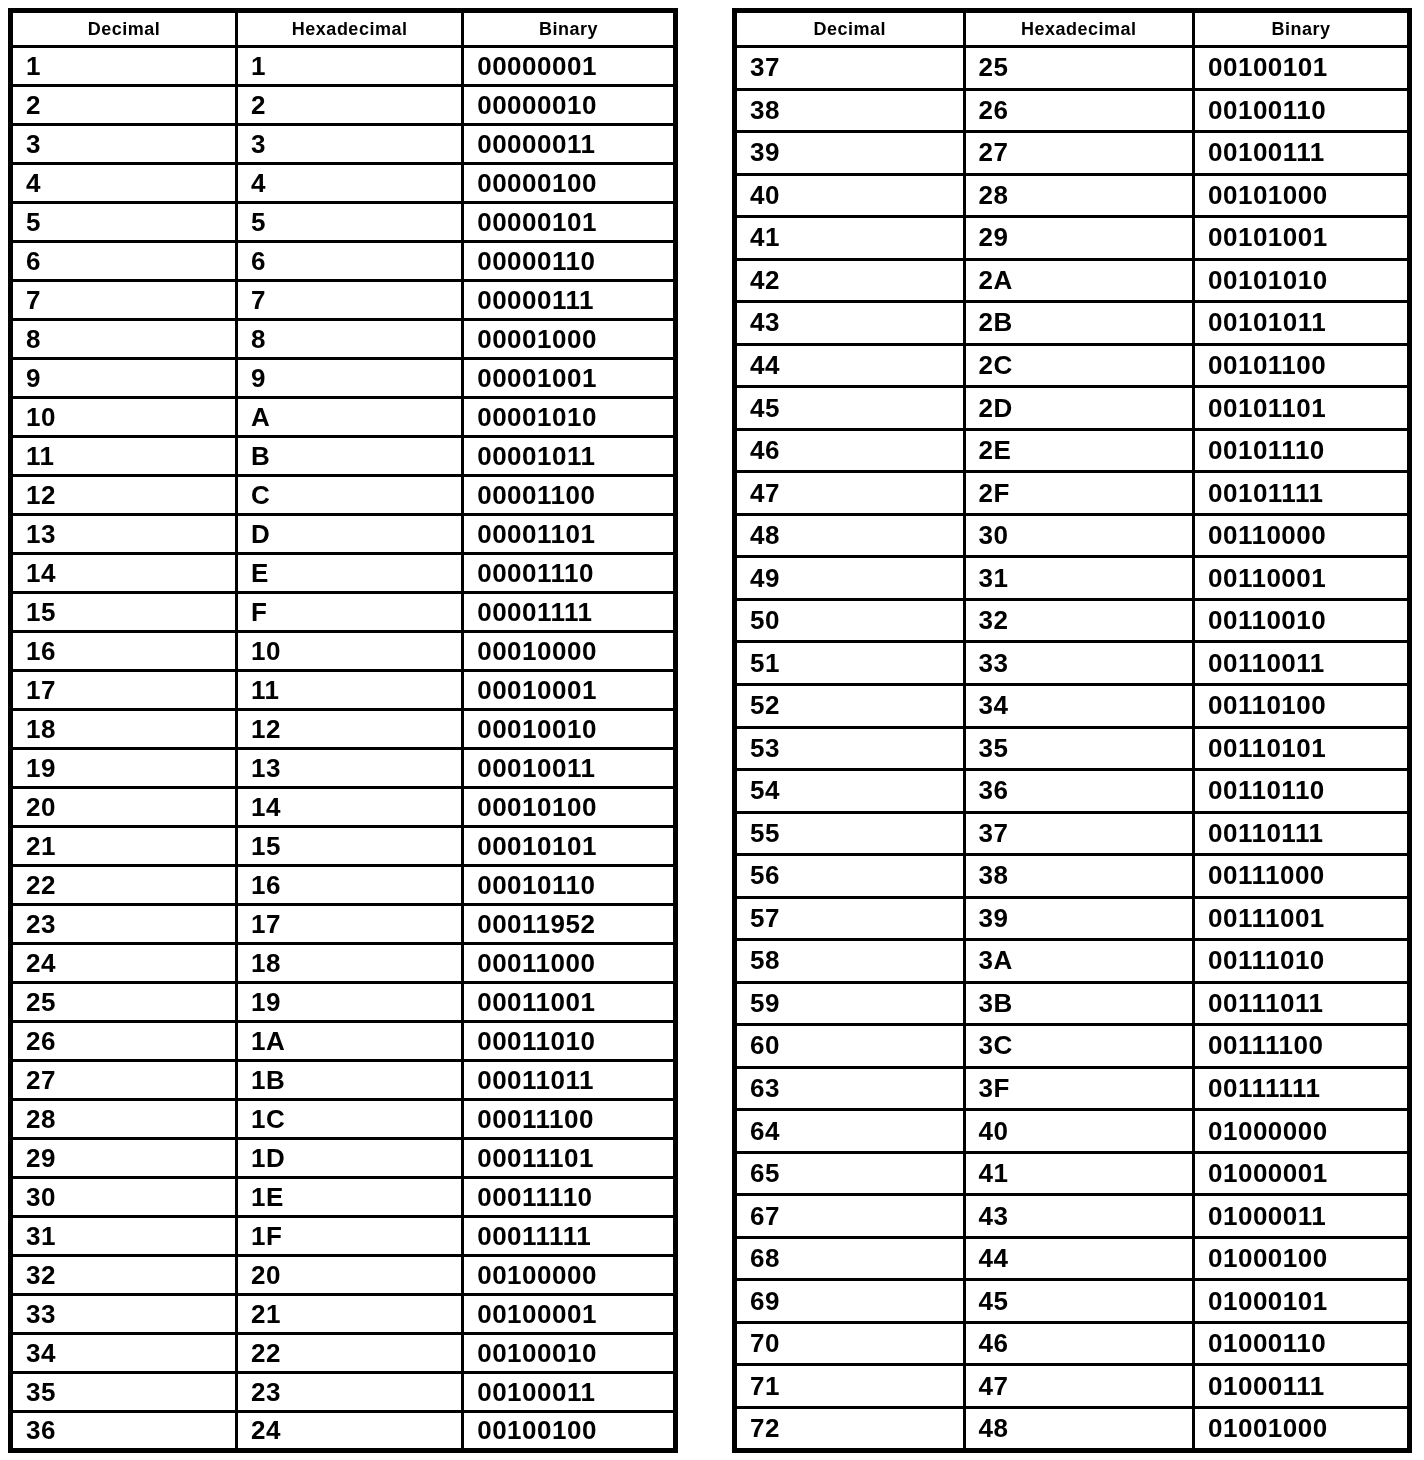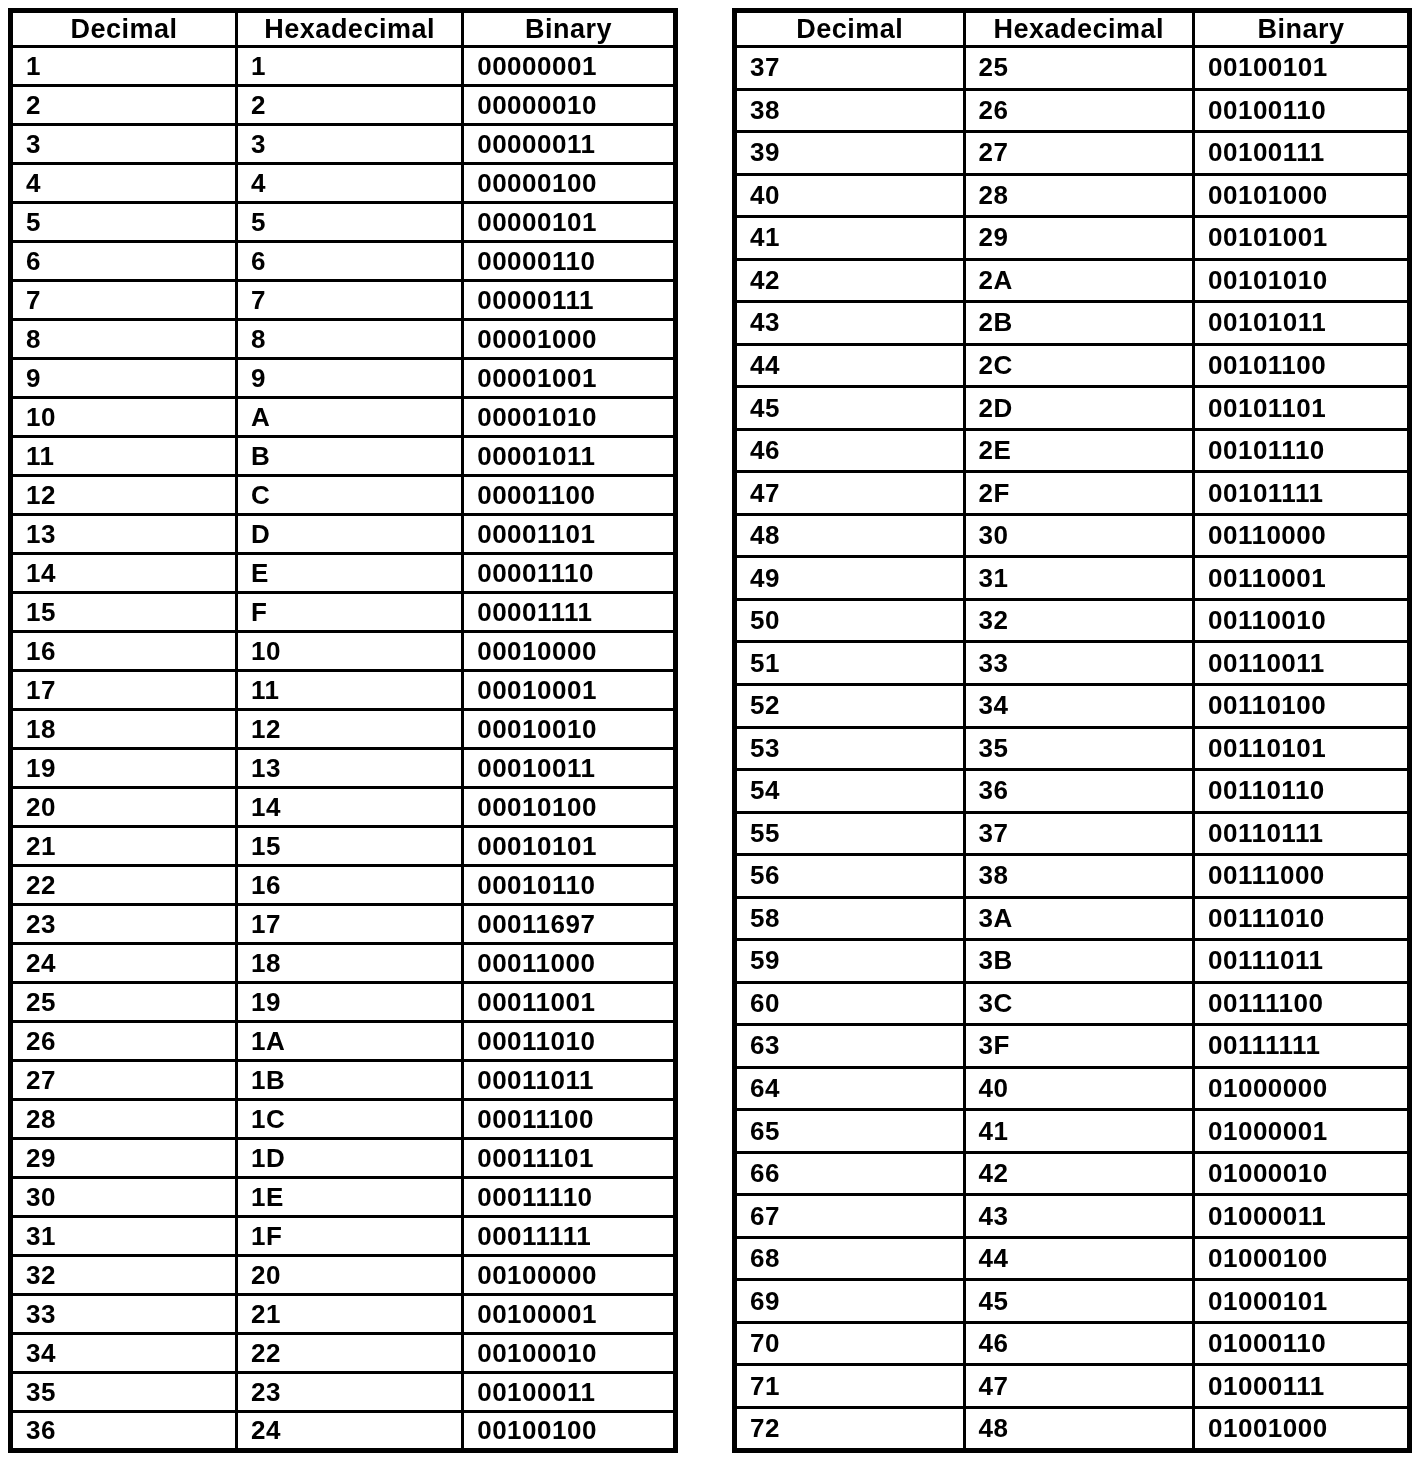--- a/index.html
+++ b/index.html
@@ -32,21 +32,21 @@
   table.conv {
     border-width: 5px;
   }
   table.conv tr {
     height: 39px;
   }
   table.conv thead tr {
     height: 36px;
   }
   table.conv th {
-    font-size: 27px;
+    font-size: 18px;
     font-weight: 700;
     text-align: center;
     vertical-align: middle;
     padding: 0;
     letter-spacing: 0.5px;
   }
   table.conv td {
     font-size: 26px;
     font-weight: 700;
     text-align: left;
@@ -184,21 +184,21 @@
           <td>00010101</td>
         </tr>
         <tr>
           <td>22</td>
           <td>16</td>
           <td>00010110</td>
         </tr>
         <tr>
           <td>23</td>
           <td>17</td>
-          <td>00011697</td>
+          <td>00011952</td>
         </tr>
         <tr>
           <td>24</td>
           <td>18</td>
           <td>00011000</td>
         </tr>
         <tr>
           <td>25</td>
           <td>19</td>
           <td>00011001</td>
@@ -369,20 +369,25 @@
           <td>55</td>
           <td>37</td>
           <td>00110111</td>
         </tr>
         <tr>
           <td>56</td>
           <td>38</td>
           <td>00111000</td>
         </tr>
         <tr>
+          <td>57</td>
+          <td>39</td>
+          <td>00111001</td>
+        </tr>
+        <tr>
           <td>58</td>
           <td>3A</td>
           <td>00111010</td>
         </tr>
         <tr>
           <td>59</td>
           <td>3B</td>
           <td>00111011</td>
         </tr>
         <tr>
@@ -397,25 +402,20 @@
         </tr>
         <tr>
           <td>64</td>
           <td>40</td>
           <td>01000000</td>
         </tr>
         <tr>
           <td>65</td>
           <td>41</td>
           <td>01000001</td>
-        </tr>
-        <tr>
-          <td>66</td>
-          <td>42</td>
-          <td>01000010</td>
         </tr>
         <tr>
           <td>67</td>
           <td>43</td>
           <td>01000011</td>
         </tr>
         <tr>
           <td>68</td>
           <td>44</td>
           <td>01000100</td>

